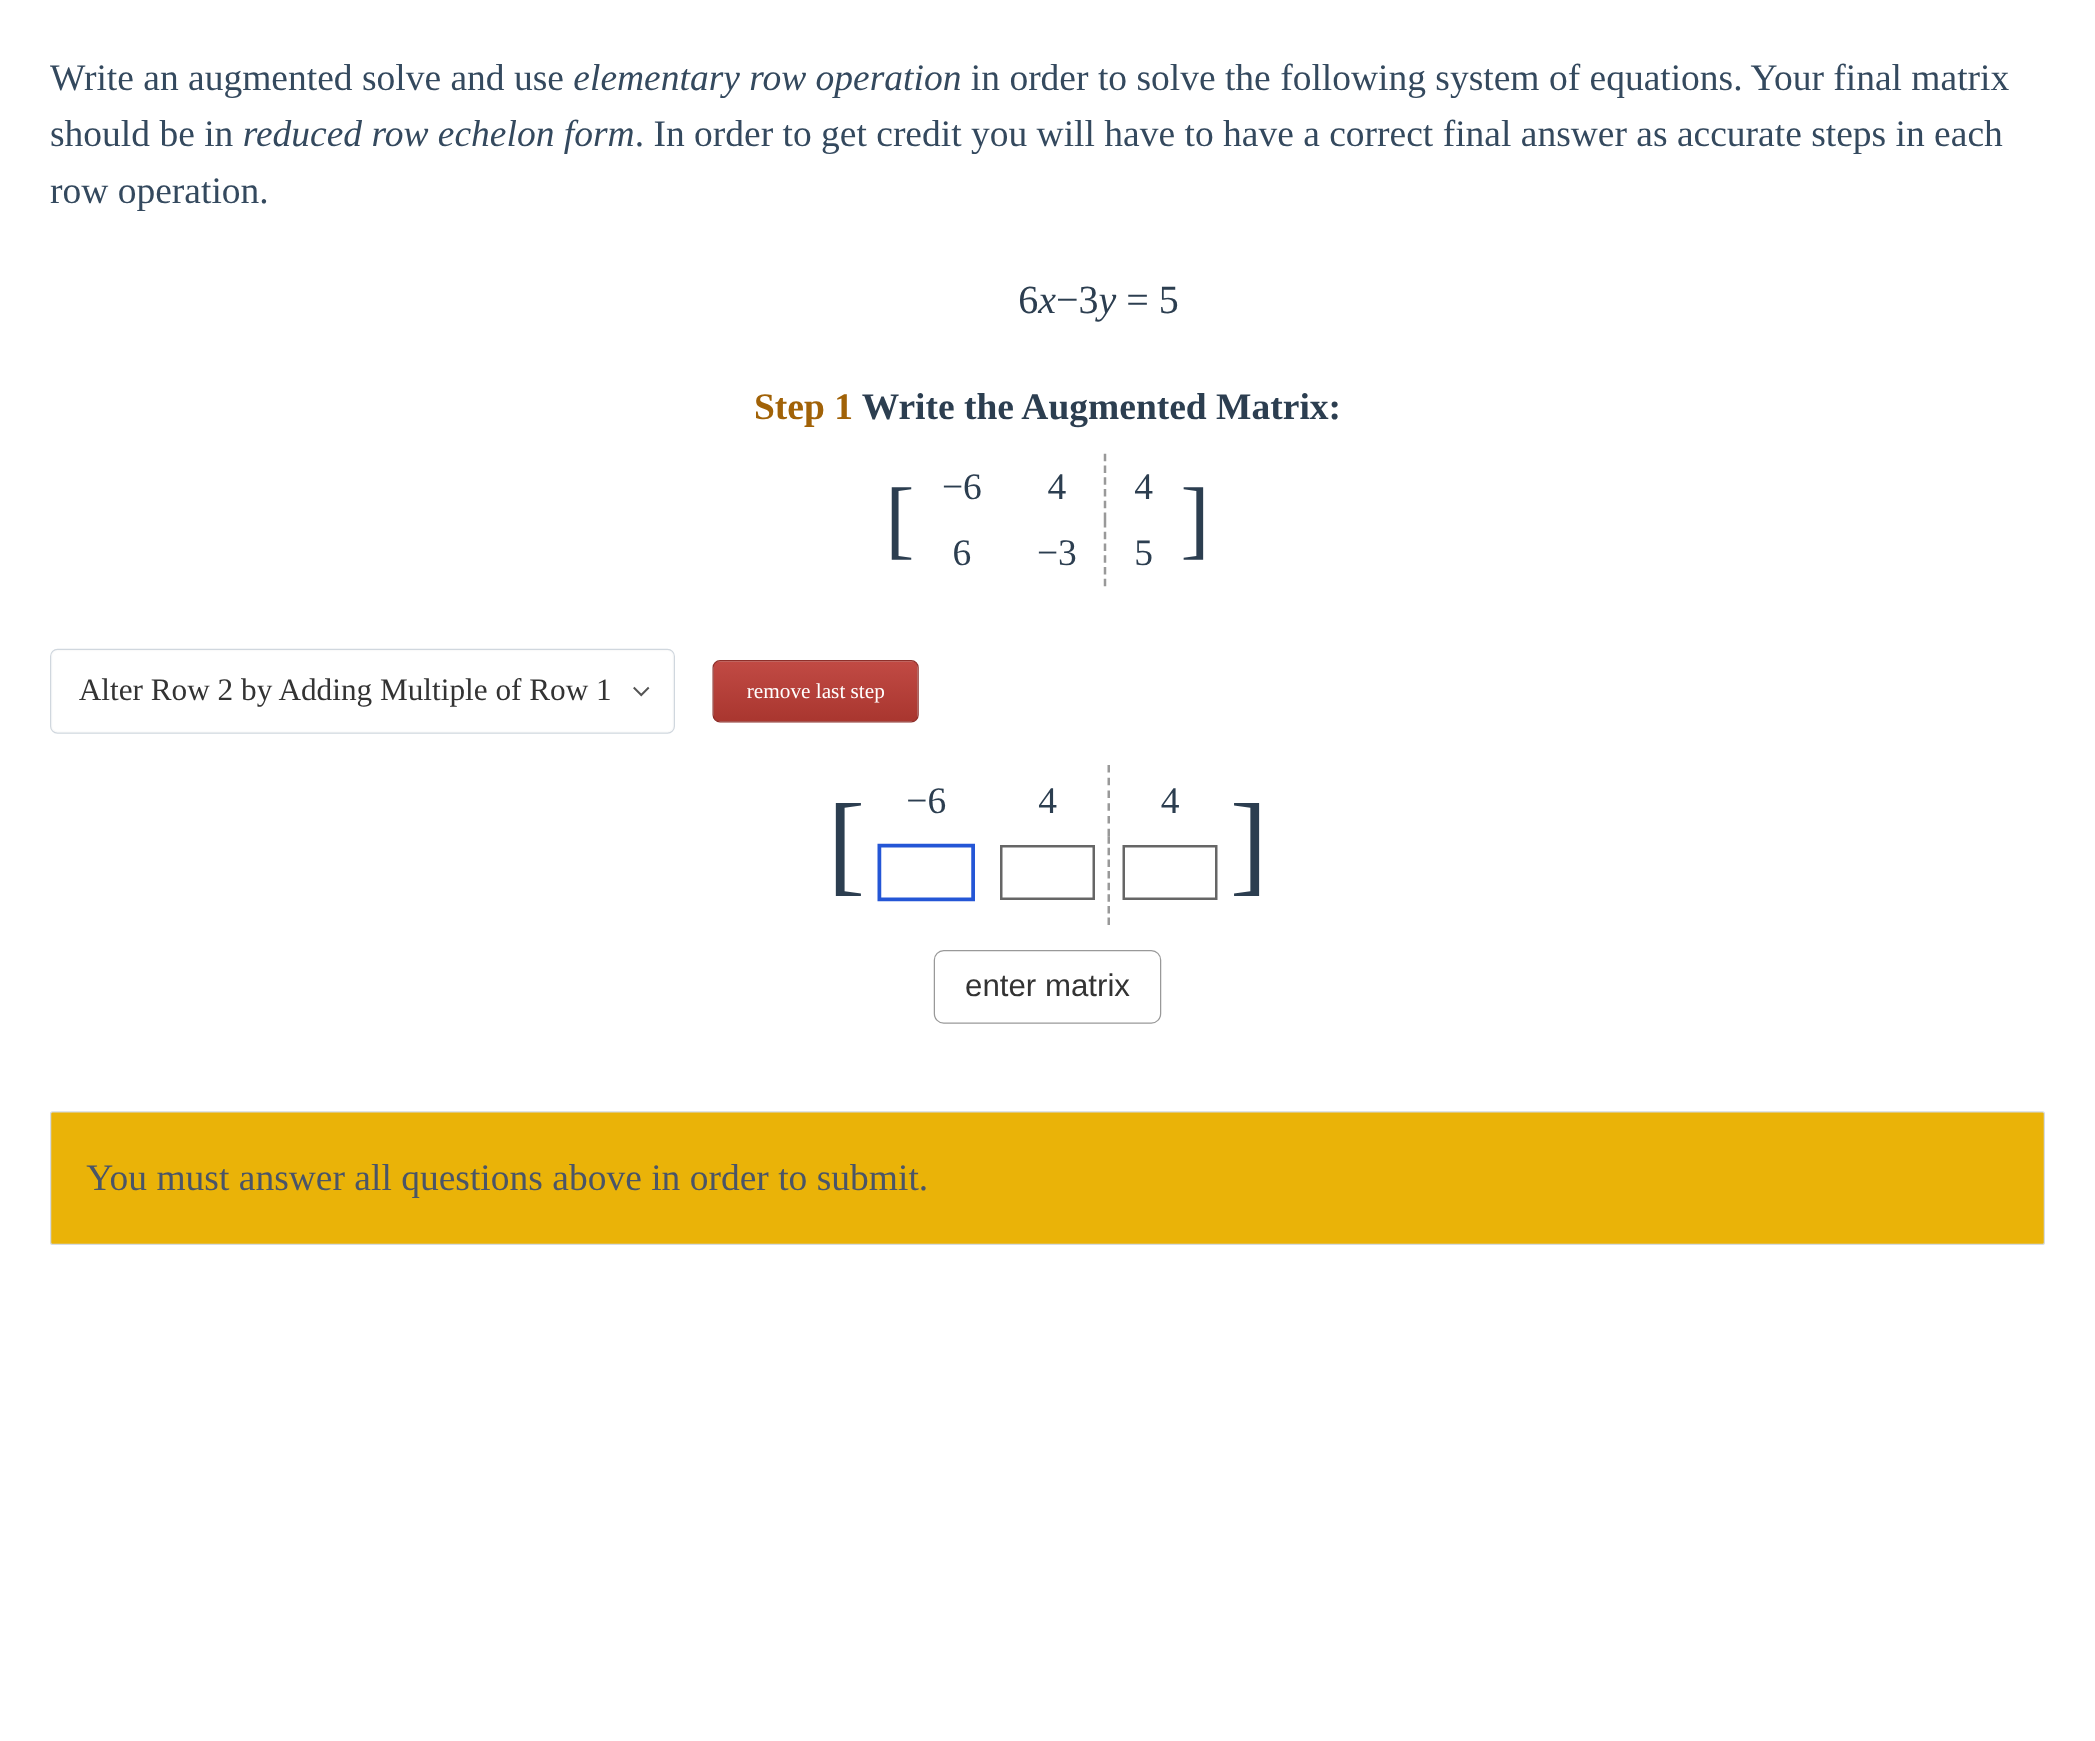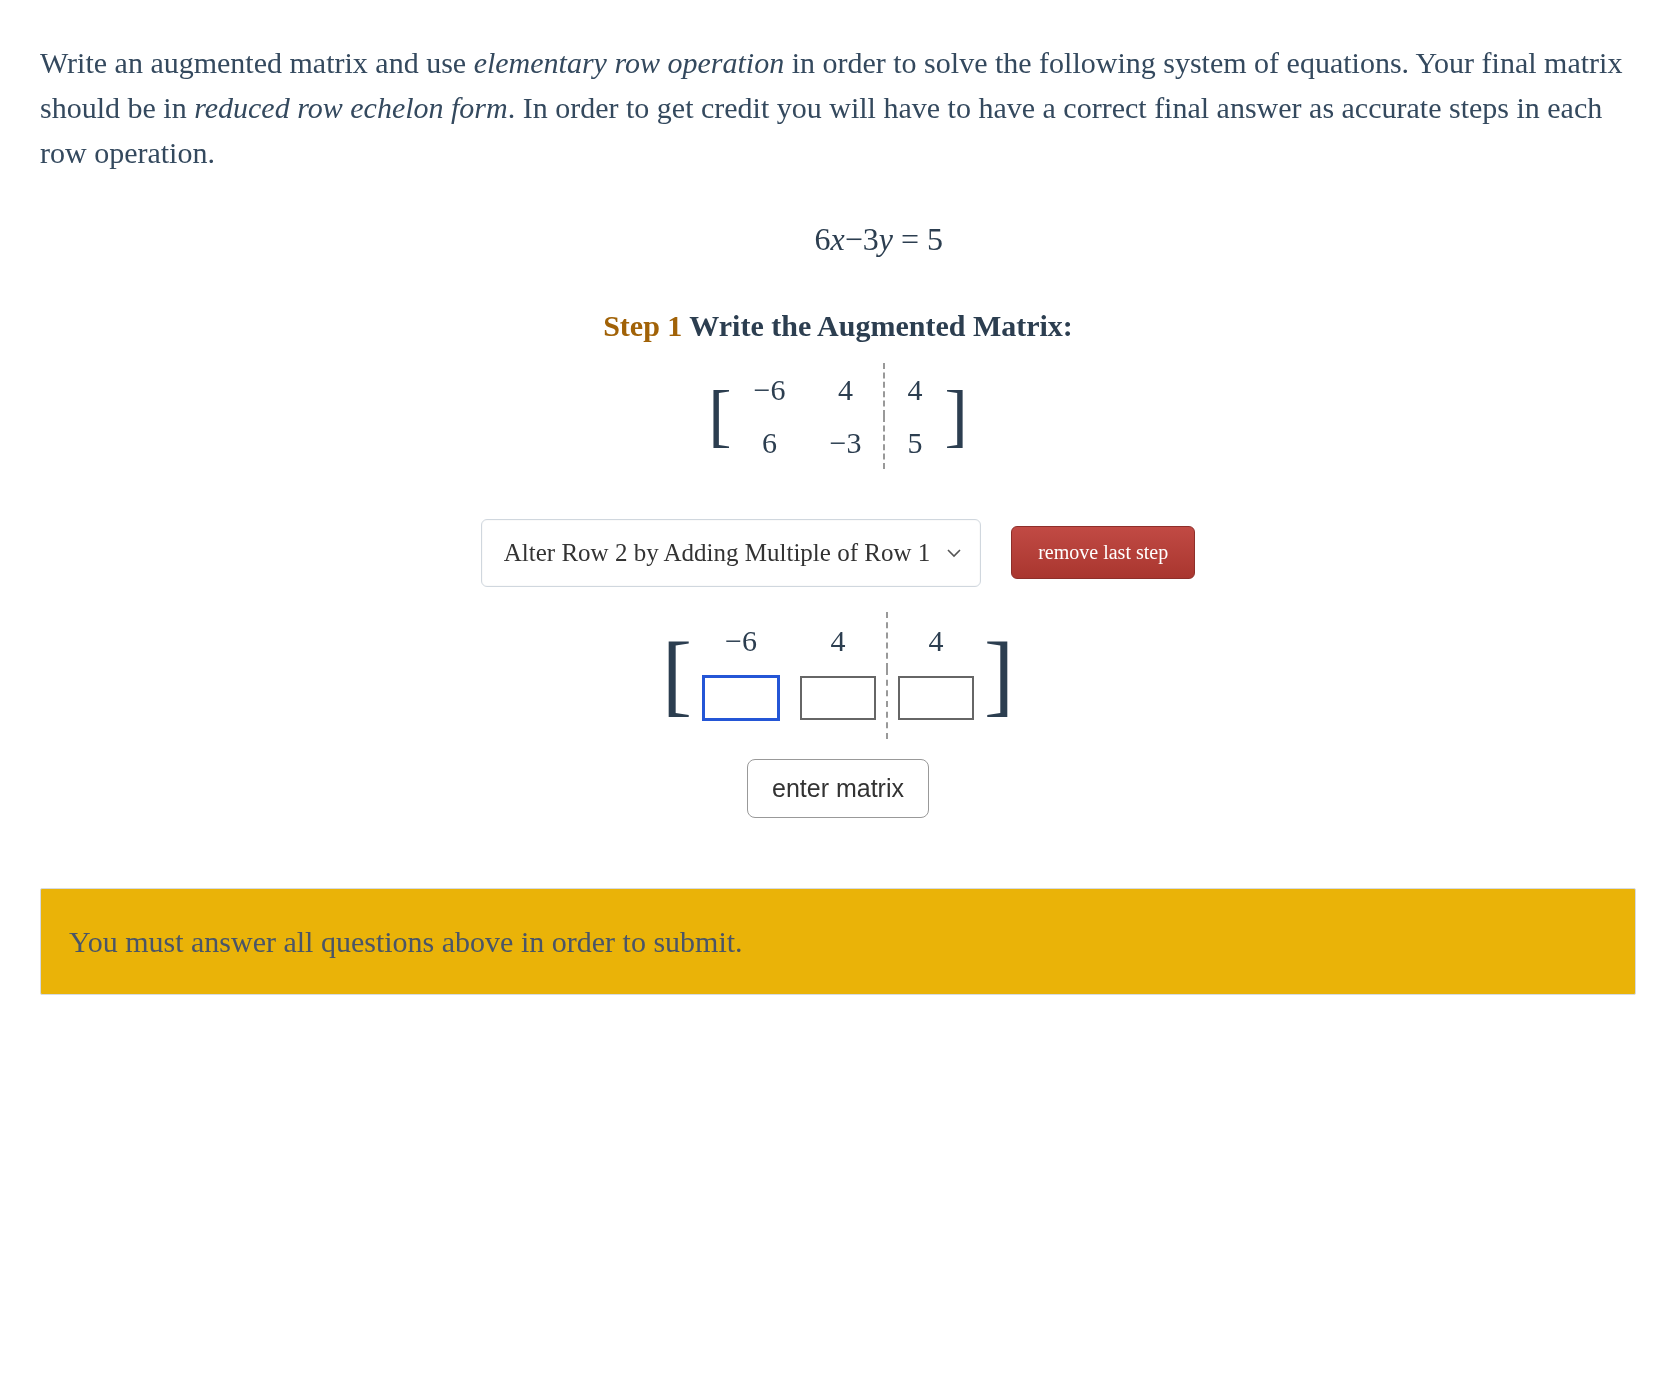--- a/index.html
+++ b/index.html
@@ -76,21 +76,21 @@
     display: table-cell;
     padding: 4px 22px;
     text-align: center;
     color: #2c3e50;
   }
   .matrix-cell.aug {
     border-left: 2px dashed #999;
   }
   .controls-row {
     display: flex;
-    justify-content: center;
+    justify-content: flex-start;
     align-items: center;
     gap: 30px;
     margin: 35px auto 25px auto;
   }
   .select-wrap {
     position: relative;
     display: inline-flex;
     align-items: center;
     border: 1px solid #d0d7de;
     border-radius: 6px;
@@ -111,21 +111,21 @@
     pointer-events: none;
   }
   .select-chevron svg { display:block; }
   .remove-btn {
     background: #b43d3b;
     background: linear-gradient(#c14a44, #a9362f);
     color: #ffffff;
     border: 1px solid #8e2f2a;
     border-radius: 6px;
     padding: 14px 26px;
-    font-size: 20px;
+    font-size: 17px;
     font-family: Georgia, serif;
     cursor: pointer;
   }
   .matrix-input-wrap {
     text-align: center;
     margin: 20px auto 25px auto;
   }
   .matrix-input {
     display: inline-flex;
     align-items: center;
@@ -182,21 +182,21 @@
     padding: 30px 28px;
     color: #4a5568;
     font-size: 30px;
   }
   .var-x, .var-y { font-style: italic; }
 </style>
 </head>
 <body>
 
 <div class="problem-text">
-  <span>Write an augmented matrix and use </span><em>elementary row operation</em><span> in order to solve the following system of equations. Your final matrix should be in </span><em>reduced row echelon form</em><span>. In order to get credit you will have to have a correct final answer as accurate steps in each row operation.</span>
+  <span>Write an augmented solve and use </span><em>elementary row operation</em><span> in order to solve the following system of equations. Your final matrix should be in </span><em>reduced row echelon form</em><span>. In order to get credit you will have to have a correct final answer as accurate steps in each row operation.</span>
 </div>
 
 <div class="equations">
   <div class="eq-line">
     <span class="eq-left"><span>6<span class="var-x">x</span>−3<span class="var-y">y</span></span></span>
     <span class="eq-right">= 5</span>
   </div>
 </div>
 
 <div class="step-section">

